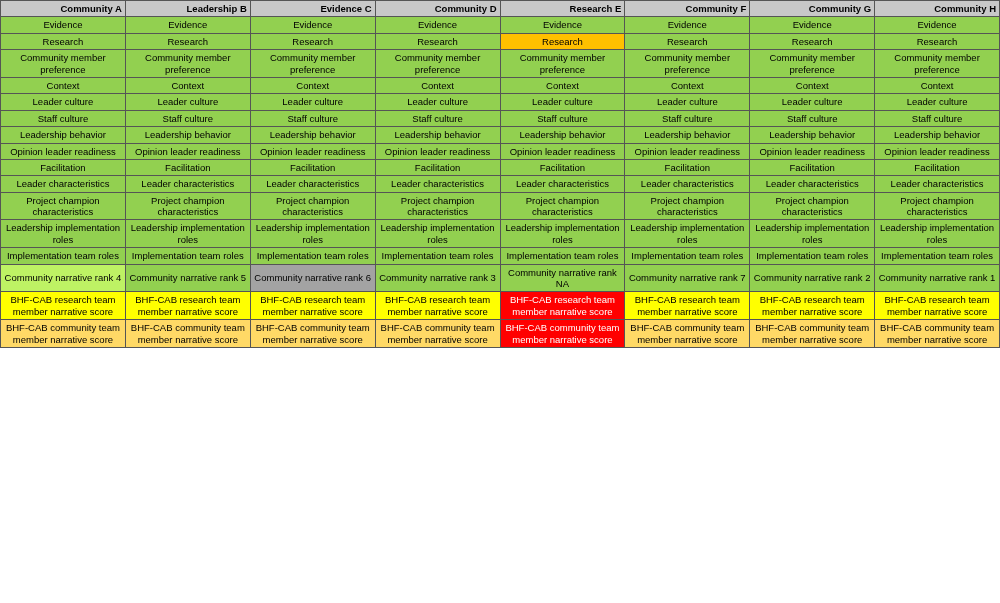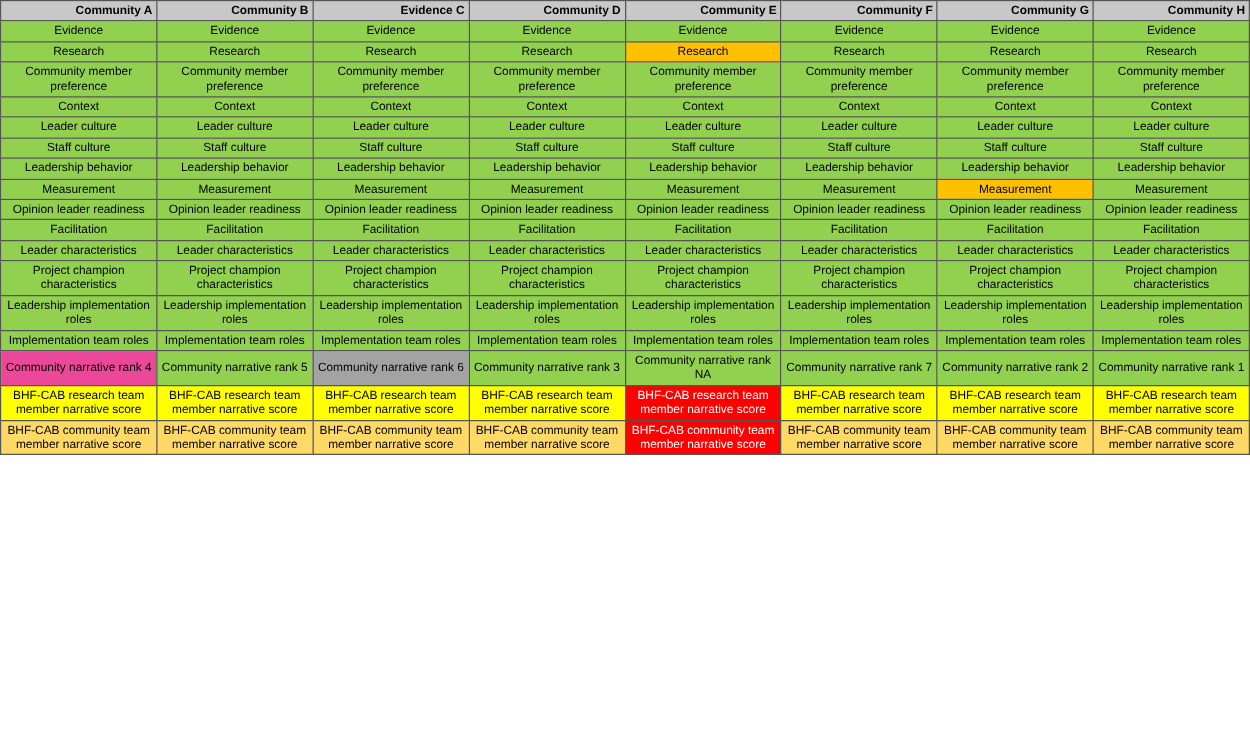--- a/index.html
+++ b/index.html
@@ -17,24 +17,24 @@
     .header-row td { background: #c8c8c8; font-weight: bold; text-align: right; }
   </style>
 </head>
 <body>
 
 <div class="table-container">
   <table>
     <thead>
       <tr class="header-row">
         <td>Community A</td>
-        <td>Community B</td>
+        <td>Leadership B</td>
         <td>Evidence C</td>
         <td>Community D</td>
-        <td>Community E</td>
+        <td>Research E</td>
         <td>Community F</td>
         <td>Community G</td>
         <td>Community H</td>
       </tr>
     </thead>
     <tbody id="table-body">
     <tr>
           <td style="background-color: rgb(146, 208, 80);">Evidence</td>
           <td style="background-color: rgb(146, 208, 80);">Evidence</td>
           <td style="background-color: rgb(146, 208, 80);">Evidence</td>
@@ -98,91 +98,81 @@
           <td style="background-color: rgb(146, 208, 80);">Leadership behavior</td>
           <td style="background-color: rgb(146, 208, 80);">Leadership behavior</td>
           <td style="background-color: rgb(146, 208, 80);">Leadership behavior</td>
           <td style="background-color: rgb(146, 208, 80);">Leadership behavior</td>
           <td style="background-color: rgb(146, 208, 80);">Leadership behavior</td>
           <td style="background-color: rgb(146, 208, 80);">Leadership behavior</td>
           <td style="background-color: rgb(146, 208, 80);">Leadership behavior</td>
           <td style="background-color: rgb(146, 208, 80);">Leadership behavior</td>
         </tr>
         <tr>
-          <td style="background-color: rgb(146, 208, 80);">Measurement</td>
-          <td style="background-color: rgb(146, 208, 80);">Measurement</td>
-          <td style="background-color: rgb(146, 208, 80);">Measurement</td>
-          <td style="background-color: rgb(146, 208, 80);">Measurement</td>
-          <td style="background-color: rgb(146, 208, 80);">Measurement</td>
-          <td style="background-color: rgb(146, 208, 80);">Measurement</td>
-          <td style="background-color: rgb(255, 192, 0);">Measurement</td>
-          <td style="background-color: rgb(146, 208, 80);">Measurement</td>
-        </tr>
-        <tr>
-          <td style="background-color: rgb(146, 208, 80);">Opinion leader readiness</td>
-          <td style="background-color: rgb(146, 208, 80);">Opinion leader readiness</td>
-          <td style="background-color: rgb(146, 208, 80);">Opinion leader readiness</td>
-          <td style="background-color: rgb(146, 208, 80);">Opinion leader readiness</td>
-          <td style="background-color: rgb(146, 208, 80);">Opinion leader readiness</td>
-          <td style="background-color: rgb(146, 208, 80);">Opinion leader readiness</td>
-          <td style="background-color: rgb(146, 208, 80);">Opinion leader readiness</td>
-          <td style="background-color: rgb(146, 208, 80);">Opinion leader readiness</td>
-        </tr>
-        <tr>
-          <td style="background-color: rgb(146, 208, 80);">Facilitation</td>
-          <td style="background-color: rgb(146, 208, 80);">Facilitation</td>
-          <td style="background-color: rgb(146, 208, 80);">Facilitation</td>
-          <td style="background-color: rgb(146, 208, 80);">Facilitation</td>
-          <td style="background-color: rgb(146, 208, 80);">Facilitation</td>
-          <td style="background-color: rgb(146, 208, 80);">Facilitation</td>
-          <td style="background-color: rgb(146, 208, 80);">Facilitation</td>
-          <td style="background-color: rgb(146, 208, 80);">Facilitation</td>
-        </tr>
-        <tr>
-          <td style="background-color: rgb(146, 208, 80);">Leader characteristics</td>
-          <td style="background-color: rgb(146, 208, 80);">Leader characteristics</td>
-          <td style="background-color: rgb(146, 208, 80);">Leader characteristics</td>
-          <td style="background-color: rgb(146, 208, 80);">Leader characteristics</td>
-          <td style="background-color: rgb(146, 208, 80);">Leader characteristics</td>
-          <td style="background-color: rgb(146, 208, 80);">Leader characteristics</td>
-          <td style="background-color: rgb(146, 208, 80);">Leader characteristics</td>
-          <td style="background-color: rgb(146, 208, 80);">Leader characteristics</td>
-        </tr>
-        <tr>
-          <td style="background-color: rgb(146, 208, 80);">Project champion characteristics</td>
-          <td style="background-color: rgb(146, 208, 80);">Project champion characteristics</td>
-          <td style="background-color: rgb(146, 208, 80);">Project champion characteristics</td>
-          <td style="background-color: rgb(146, 208, 80);">Project champion characteristics</td>
-          <td style="background-color: rgb(146, 208, 80);">Project champion characteristics</td>
-          <td style="background-color: rgb(146, 208, 80);">Project champion characteristics</td>
-          <td style="background-color: rgb(146, 208, 80);">Project champion characteristics</td>
-          <td style="background-color: rgb(146, 208, 80);">Project champion characteristics</td>
-        </tr>
-        <tr>
-          <td style="background-color: rgb(146, 208, 80);">Leadership implementation roles</td>
-          <td style="background-color: rgb(146, 208, 80);">Leadership implementation roles</td>
-          <td style="background-color: rgb(146, 208, 80);">Leadership implementation roles</td>
-          <td style="background-color: rgb(146, 208, 80);">Leadership implementation roles</td>
-          <td style="background-color: rgb(146, 208, 80);">Leadership implementation roles</td>
-          <td style="background-color: rgb(146, 208, 80);">Leadership implementation roles</td>
-          <td style="background-color: rgb(146, 208, 80);">Leadership implementation roles</td>
-          <td style="background-color: rgb(146, 208, 80);">Leadership implementation roles</td>
-        </tr>
-        <tr>
-          <td style="background-color: rgb(146, 208, 80);">Implementation team roles</td>
-          <td style="background-color: rgb(146, 208, 80);">Implementation team roles</td>
-          <td style="background-color: rgb(146, 208, 80);">Implementation team roles</td>
-          <td style="background-color: rgb(146, 208, 80);">Implementation team roles</td>
-          <td style="background-color: rgb(146, 208, 80);">Implementation team roles</td>
-          <td style="background-color: rgb(146, 208, 80);">Implementation team roles</td>
-          <td style="background-color: rgb(146, 208, 80);">Implementation team roles</td>
-          <td style="background-color: rgb(146, 208, 80);">Implementation team roles</td>
-        </tr>
-        <tr>
-          <td style="background-color: #ec4899;">Community narrative rank 4</td>
+          <td style="background-color: rgb(146, 208, 80);">Opinion leader readiness</td>
+          <td style="background-color: rgb(146, 208, 80);">Opinion leader readiness</td>
+          <td style="background-color: rgb(146, 208, 80);">Opinion leader readiness</td>
+          <td style="background-color: rgb(146, 208, 80);">Opinion leader readiness</td>
+          <td style="background-color: rgb(146, 208, 80);">Opinion leader readiness</td>
+          <td style="background-color: rgb(146, 208, 80);">Opinion leader readiness</td>
+          <td style="background-color: rgb(146, 208, 80);">Opinion leader readiness</td>
+          <td style="background-color: rgb(146, 208, 80);">Opinion leader readiness</td>
+        </tr>
+        <tr>
+          <td style="background-color: rgb(146, 208, 80);">Facilitation</td>
+          <td style="background-color: rgb(146, 208, 80);">Facilitation</td>
+          <td style="background-color: rgb(146, 208, 80);">Facilitation</td>
+          <td style="background-color: rgb(146, 208, 80);">Facilitation</td>
+          <td style="background-color: rgb(146, 208, 80);">Facilitation</td>
+          <td style="background-color: rgb(146, 208, 80);">Facilitation</td>
+          <td style="background-color: rgb(146, 208, 80);">Facilitation</td>
+          <td style="background-color: rgb(146, 208, 80);">Facilitation</td>
+        </tr>
+        <tr>
+          <td style="background-color: rgb(146, 208, 80);">Leader characteristics</td>
+          <td style="background-color: rgb(146, 208, 80);">Leader characteristics</td>
+          <td style="background-color: rgb(146, 208, 80);">Leader characteristics</td>
+          <td style="background-color: rgb(146, 208, 80);">Leader characteristics</td>
+          <td style="background-color: rgb(146, 208, 80);">Leader characteristics</td>
+          <td style="background-color: rgb(146, 208, 80);">Leader characteristics</td>
+          <td style="background-color: rgb(146, 208, 80);">Leader characteristics</td>
+          <td style="background-color: rgb(146, 208, 80);">Leader characteristics</td>
+        </tr>
+        <tr>
+          <td style="background-color: rgb(146, 208, 80);">Project champion characteristics</td>
+          <td style="background-color: rgb(146, 208, 80);">Project champion characteristics</td>
+          <td style="background-color: rgb(146, 208, 80);">Project champion characteristics</td>
+          <td style="background-color: rgb(146, 208, 80);">Project champion characteristics</td>
+          <td style="background-color: rgb(146, 208, 80);">Project champion characteristics</td>
+          <td style="background-color: rgb(146, 208, 80);">Project champion characteristics</td>
+          <td style="background-color: rgb(146, 208, 80);">Project champion characteristics</td>
+          <td style="background-color: rgb(146, 208, 80);">Project champion characteristics</td>
+        </tr>
+        <tr>
+          <td style="background-color: rgb(146, 208, 80);">Leadership implementation roles</td>
+          <td style="background-color: rgb(146, 208, 80);">Leadership implementation roles</td>
+          <td style="background-color: rgb(146, 208, 80);">Leadership implementation roles</td>
+          <td style="background-color: rgb(146, 208, 80);">Leadership implementation roles</td>
+          <td style="background-color: rgb(146, 208, 80);">Leadership implementation roles</td>
+          <td style="background-color: rgb(146, 208, 80);">Leadership implementation roles</td>
+          <td style="background-color: rgb(146, 208, 80);">Leadership implementation roles</td>
+          <td style="background-color: rgb(146, 208, 80);">Leadership implementation roles</td>
+        </tr>
+        <tr>
+          <td style="background-color: rgb(146, 208, 80);">Implementation team roles</td>
+          <td style="background-color: rgb(146, 208, 80);">Implementation team roles</td>
+          <td style="background-color: rgb(146, 208, 80);">Implementation team roles</td>
+          <td style="background-color: rgb(146, 208, 80);">Implementation team roles</td>
+          <td style="background-color: rgb(146, 208, 80);">Implementation team roles</td>
+          <td style="background-color: rgb(146, 208, 80);">Implementation team roles</td>
+          <td style="background-color: rgb(146, 208, 80);">Implementation team roles</td>
+          <td style="background-color: rgb(146, 208, 80);">Implementation team roles</td>
+        </tr>
+        <tr>
+          <td style="background-color: #bef264;">Community narrative rank 4</td>
           <td style="background-color: rgb(146, 208, 80);">Community narrative rank 5</td>
           <td style="background-color: #a3a3a3;">Community narrative rank 6</td>
           <td style="background-color: rgb(146, 208, 80);">Community narrative rank 3</td>
           <td style="background-color: rgb(146, 208, 80);">Community narrative rank NA</td>
           <td style="background-color: rgb(146, 208, 80);">Community narrative rank 7</td>
           <td style="background-color: rgb(146, 208, 80);">Community narrative rank 2</td>
           <td style="background-color: rgb(146, 208, 80);">Community narrative rank 1</td>
         </tr>
         <tr>
           <td style="background-color: rgb(255, 255, 0);">BHF-CAB research team member narrative score</td>

